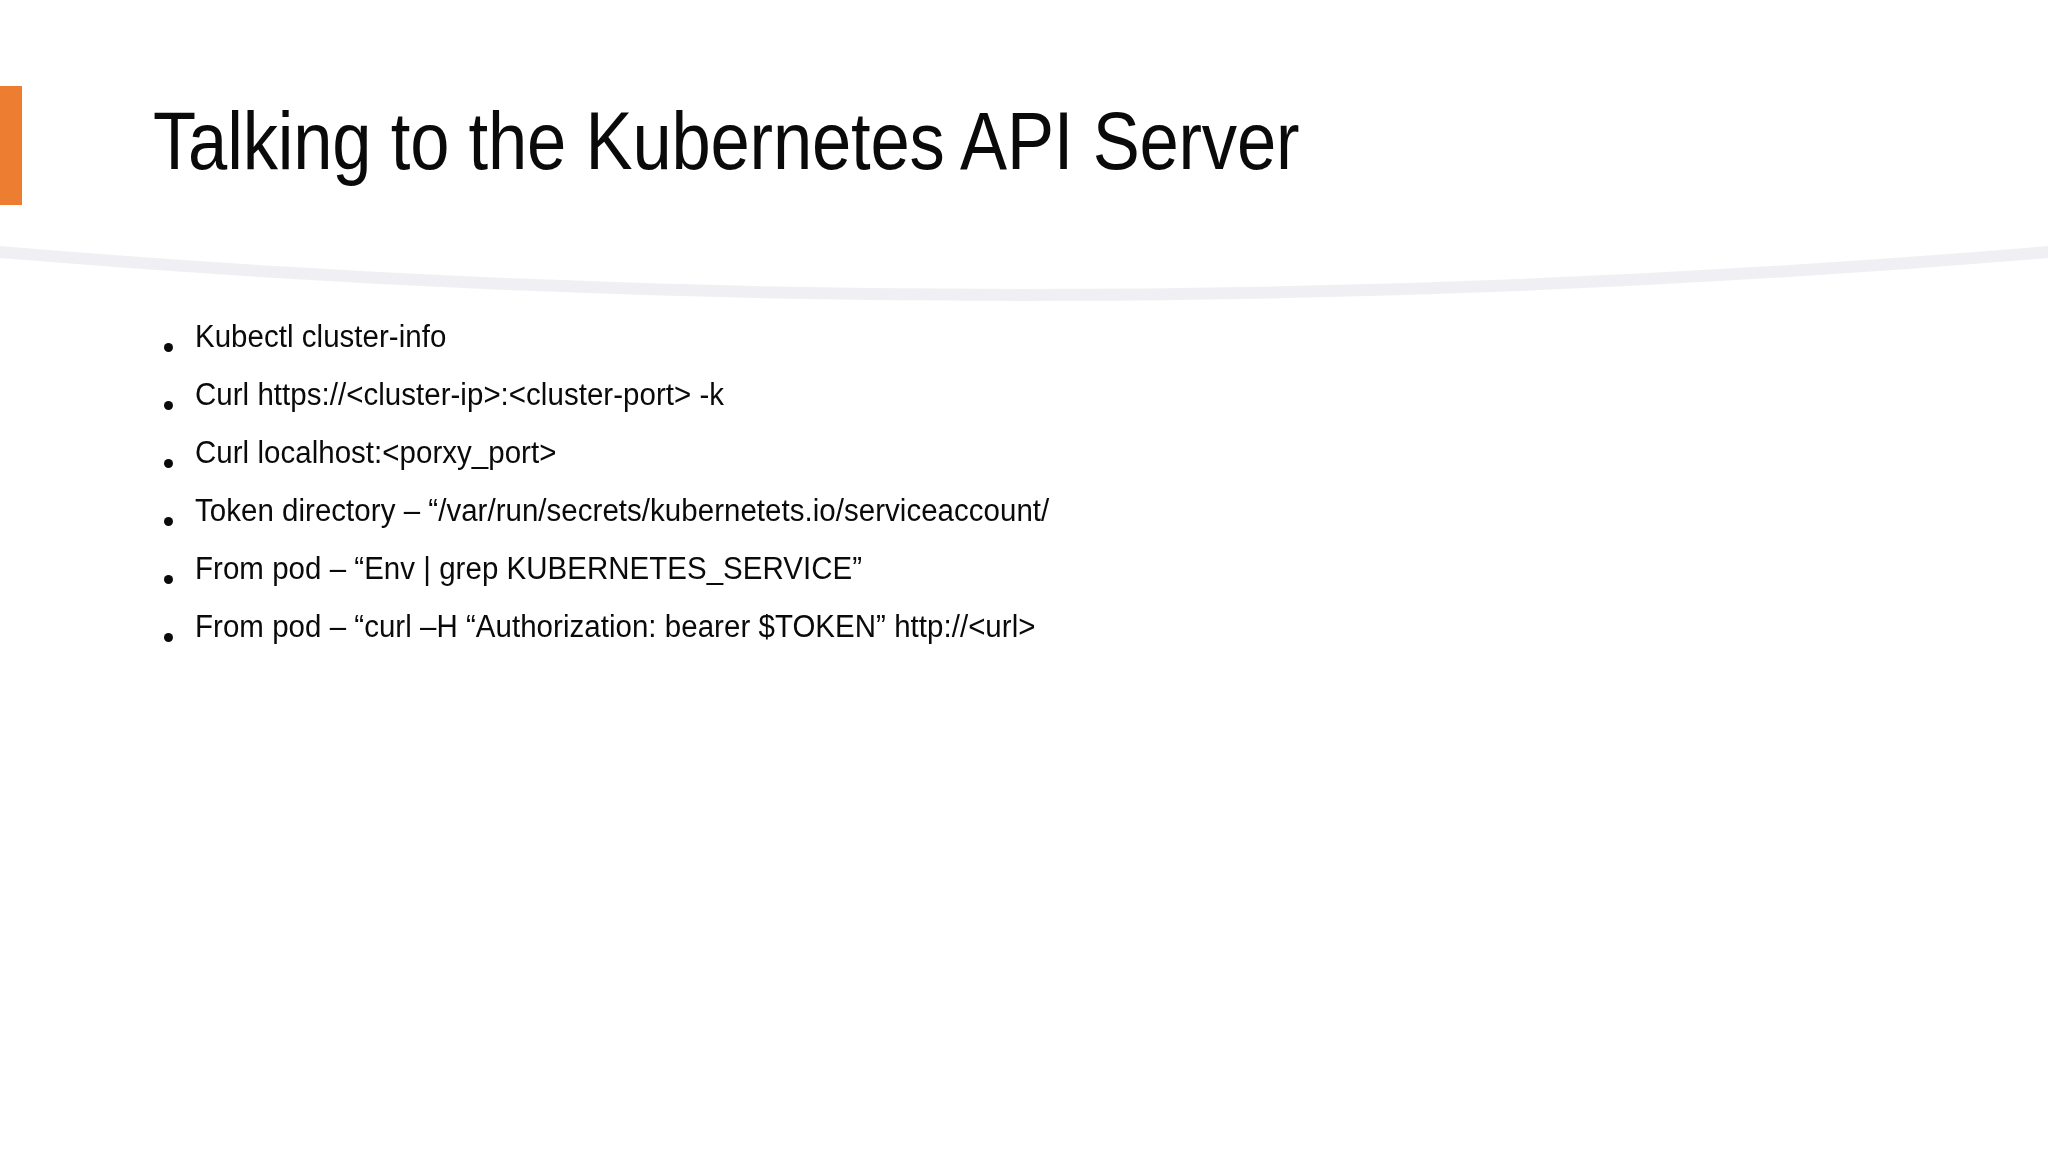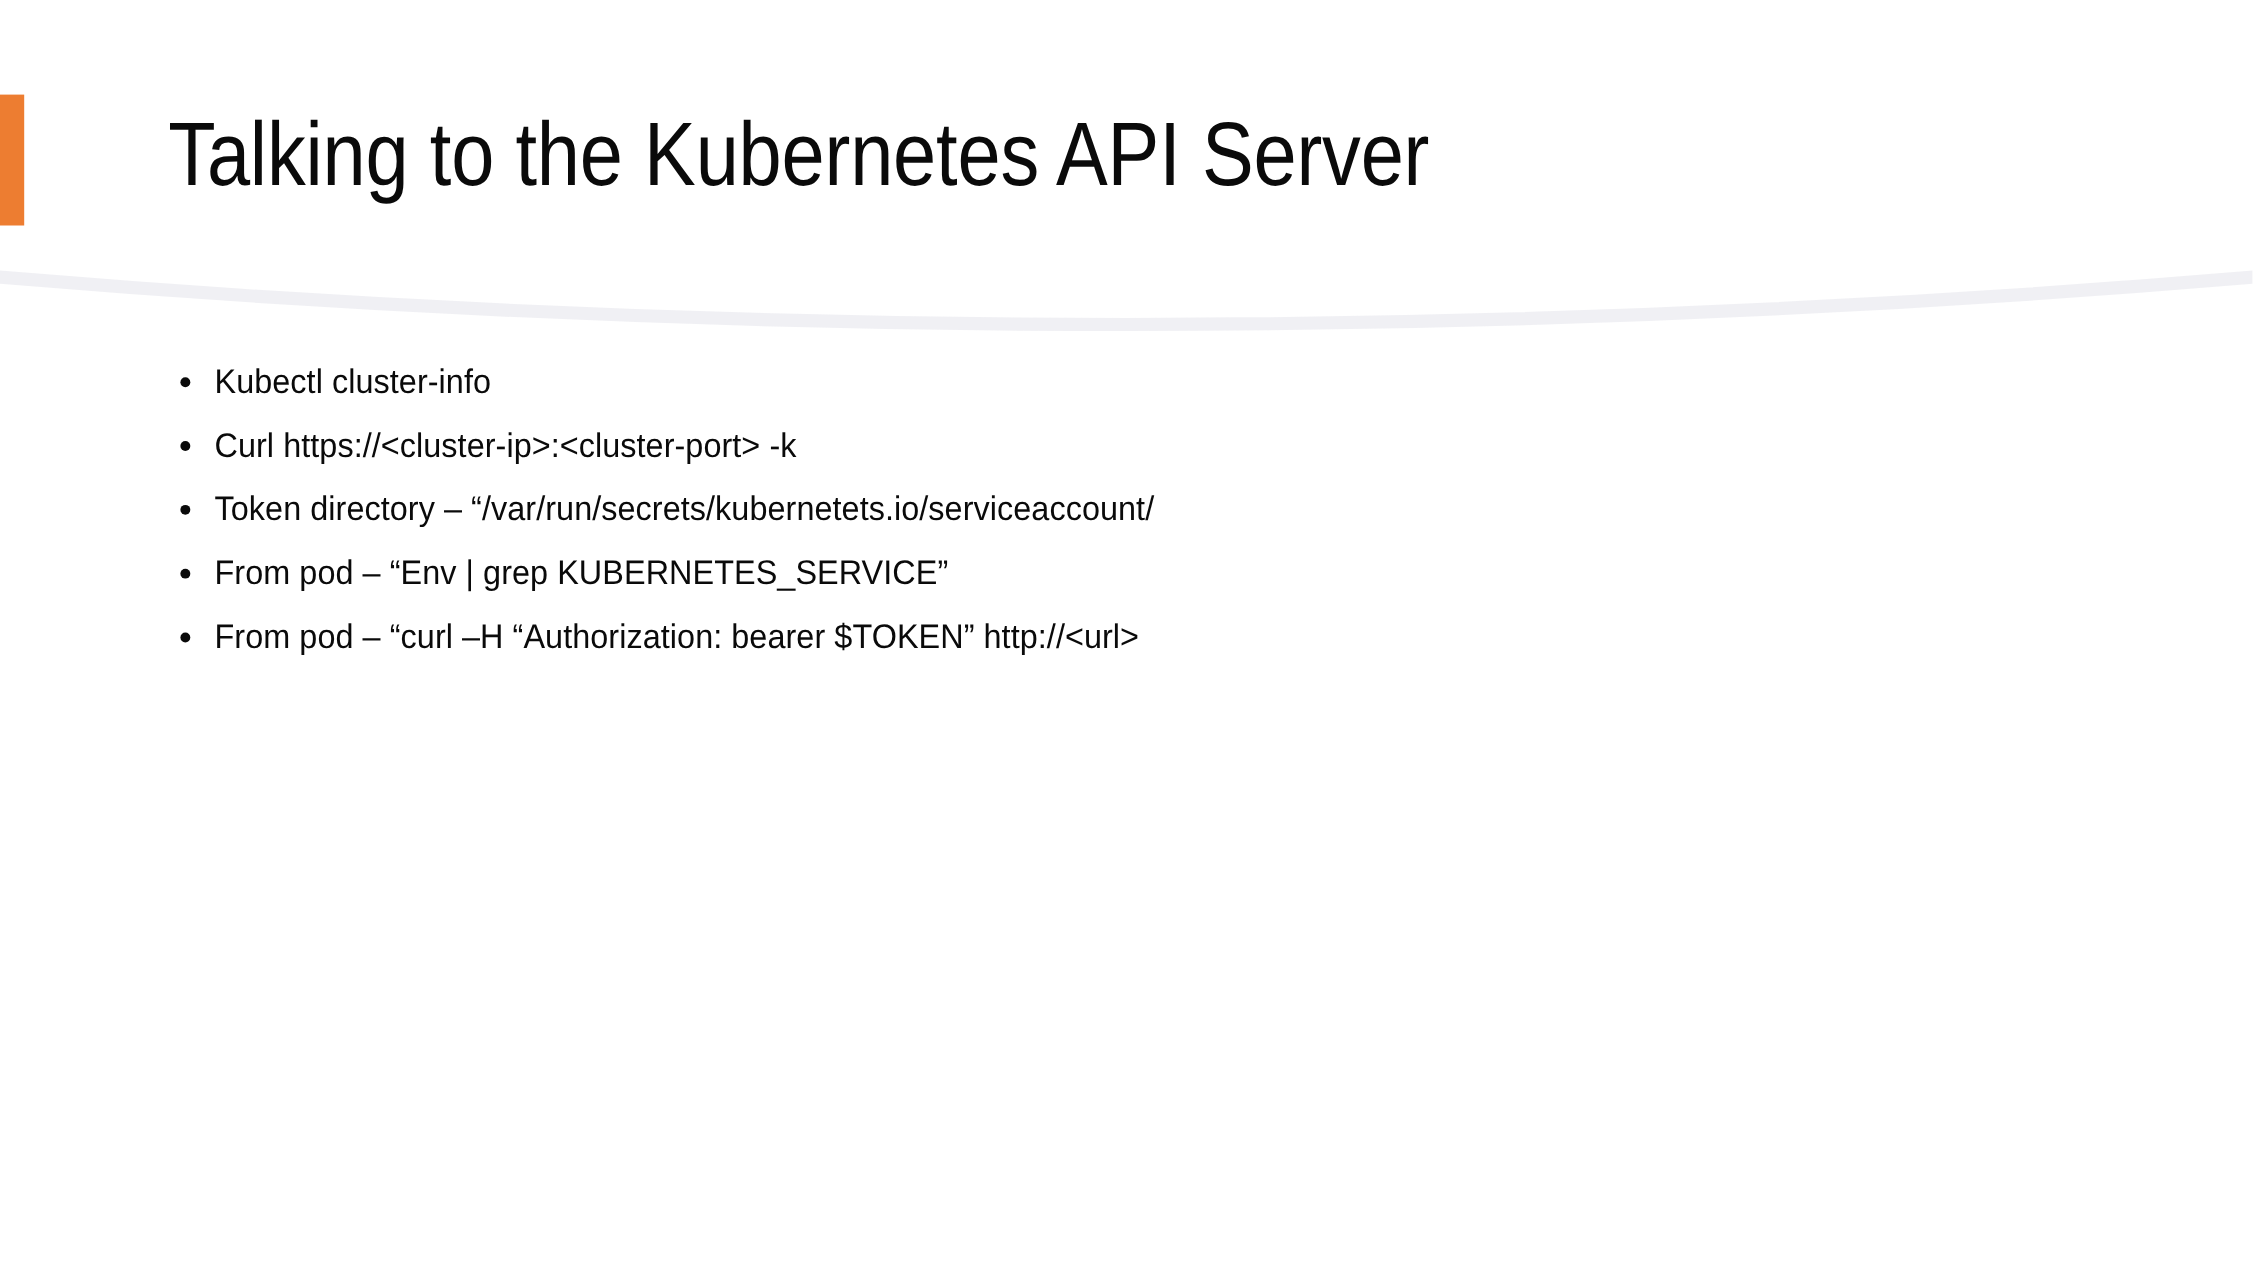--- a/index.html
+++ b/index.html
@@ -61,21 +61,21 @@
   #bullets {
     position: absolute;
     left: 155px;
     top: 318px;
     width: 1800px;
   }
   .bullet-row {
     position: relative;
     height: 58px;
     display: flex;
-    align-items: center;
+    align-items: flex-start;
   }
   .bullet-marker {
     position: absolute;
     left: 9px;
     top: 50%;
     width: 9px;
     height: 9px;
     margin-top: -4px;
     border-radius: 50%;
     background: #0a0a0a;
@@ -111,20 +111,24 @@
       <span class="bullet-marker"></span>
       <span class="bullet-text">Kubectl cluster-info</span>
     </div>
 
     <div class="bullet-row">
       <span class="bullet-marker"></span>
       <span class="bullet-text">Curl https://&lt;cluster-ip&gt;:&lt;cluster-port&gt; -k</span>
     </div>
 
 
+    <div class="bullet-row">
+      <span class="bullet-marker"></span>
+      <span class="bullet-text">Curl localhost:&lt;porxy_port&gt;</span>
+    </div>
 
 
     <div class="bullet-row">
       <span class="bullet-marker"></span>
       <span class="bullet-text">Token directory – “/var/run/secrets/kubernetets.io/serviceaccount/</span>
     </div>
 
     <div class="bullet-row">
       <span class="bullet-marker"></span>
       <span class="bullet-text">From pod – “Env | grep KUBERNETES_SERVICE”</span>

